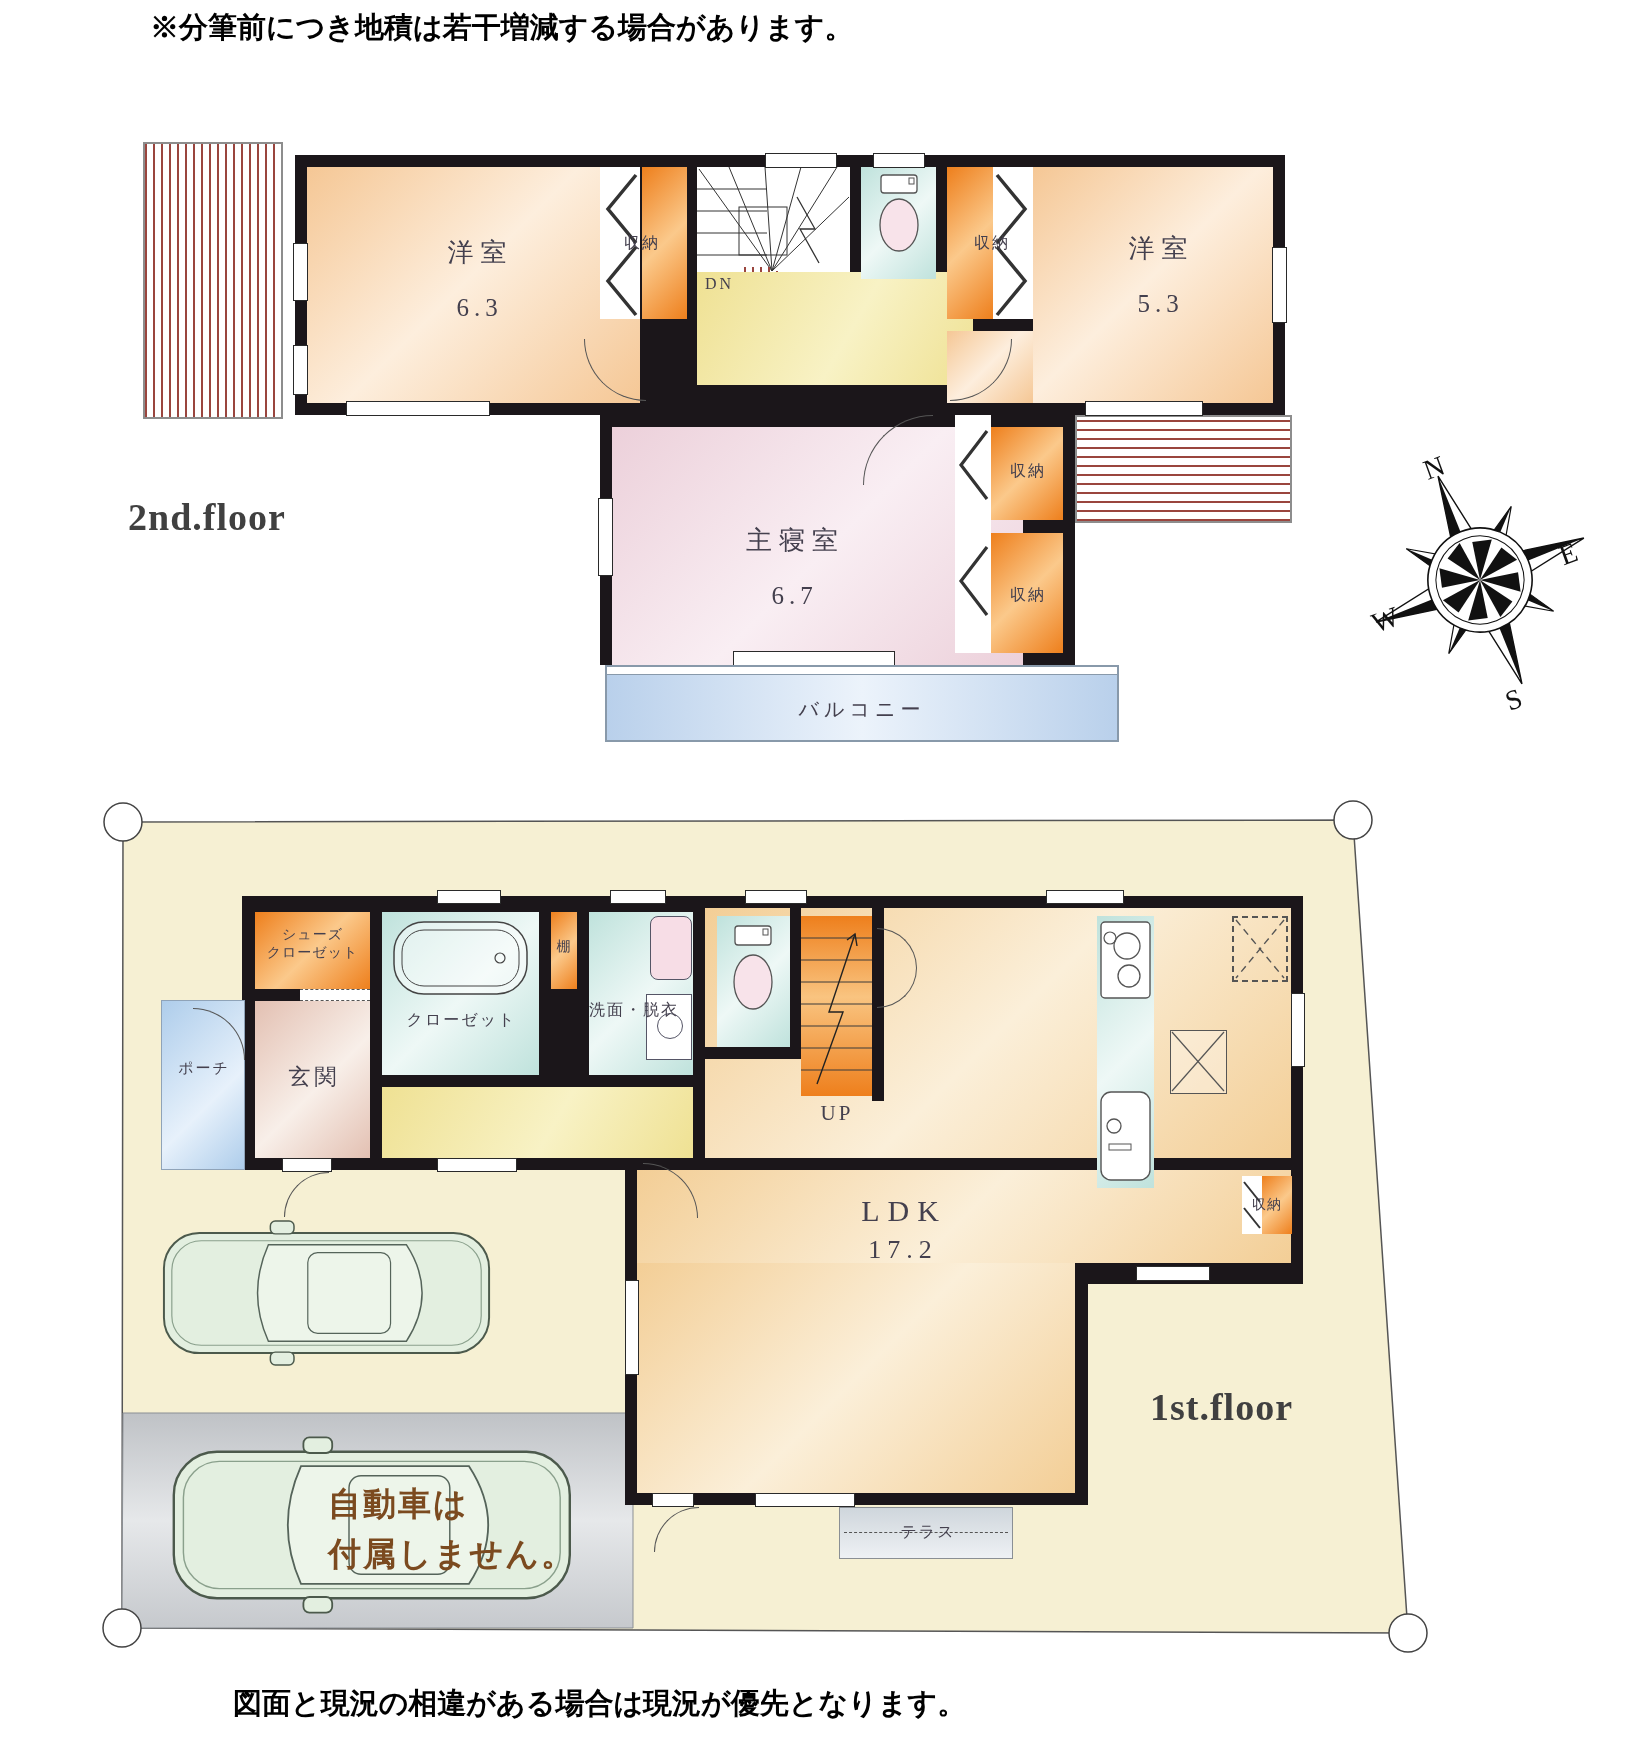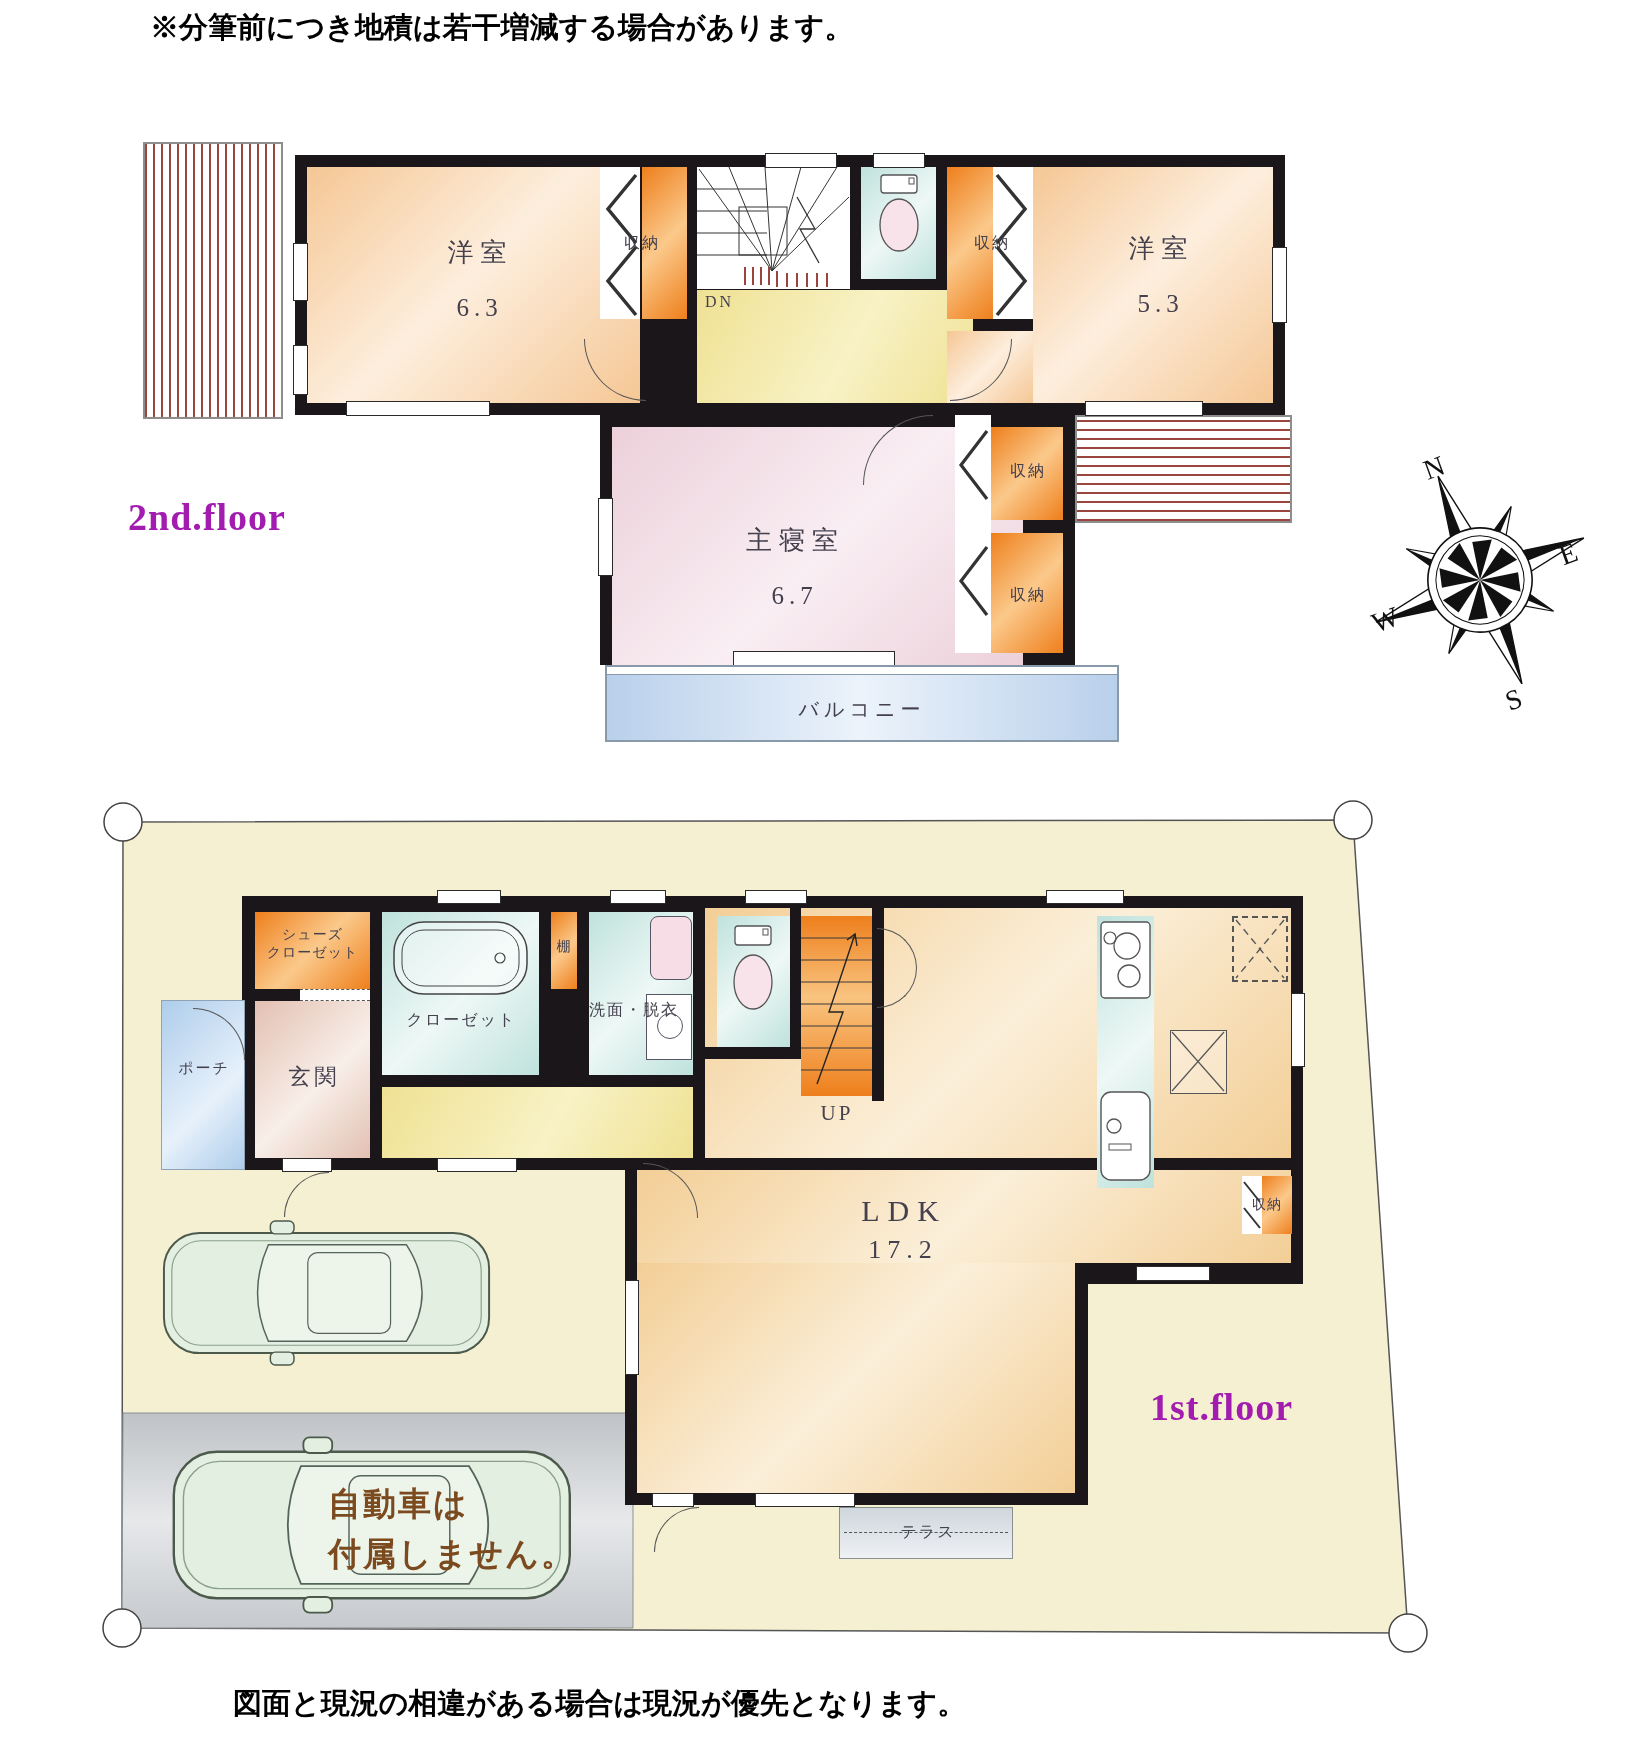--- a/index.html
+++ b/index.html
@@ -1,20 +1,20 @@
 <!DOCTYPE html>
 <html><head>
 <meta charset="utf-8">
 <style>
   html,body{margin:0;padding:0;background:#ffffff;}
   #stage{position:relative;width:1635px;height:1744px;background:#ffffff;overflow:hidden;
          font-family:"Liberation Serif",serif;}
   .abs{position:absolute;box-sizing:border-box;}
   .note{font-family:"Liberation Sans",sans-serif;font-weight:bold;color:#000;white-space:nowrap;}
-  .floorlbl{font-family:"Liberation Serif",serif;font-weight:bold;font-size:38px;color:#a21caf;letter-spacing:1px;}
+  .floorlbl{font-family:"Liberation Serif",serif;font-weight:bold;font-size:38px;color:#404040;letter-spacing:1px;}
   .wall{background:#1b161a;}
   .win{background:#ffffff;border:1px solid #2a2a2a;}
   .room-orange{background:linear-gradient(135deg,#f5c795 0%,#fdeedd 48%,#f5c795 100%);}
   .room-pink{background:linear-gradient(135deg,#ecd0da 0%,#f9eef3 52%,#ecd0da 100%);}
   .room-yellow{background:linear-gradient(120deg,#efe193 0%,#f8f2c5 55%,#efe193 100%);}
   .room-teal{background:linear-gradient(135deg,#bfe2dc 0%,#eef8f6 52%,#bfe2dc 100%);}
   .room-cream{background:linear-gradient(135deg,#f3ce96 0%,#fbefd9 50%,#f3ce96 100%);}
   .room-genkan{background:linear-gradient(135deg,#e3c0b2 0%,#f8efe9 55%,#e3c0b2 100%);}
   .closet-orange{background:linear-gradient(135deg,#ee7f1c 0%,#fbc98b 50%,#ee7f1c 100%);}
   .porch-blue{background:linear-gradient(135deg,#aecdeb 0%,#e7f1fb 60%,#aecdeb 100%);border:1px solid #8fa3b8;}
@@ -87,21 +87,21 @@
           <line x1="80" y1="104" x2="80" y2="120"></line>
             <line x1="90" y1="106" x2="90" y2="120"></line>
           <line x1="100" y1="106" x2="100" y2="120"></line>
             <line x1="110" y1="106" x2="110" y2="120"></line>
           <line x1="120" y1="106" x2="120" y2="120"></line>
             <line x1="130" y1="106" x2="130" y2="120"></line>
         </g>
       </svg>
     </div>
 
-    <div class="abs room-yellow" style="left:402px;top:135px;width:276px;height:113px;">
+    <div class="abs room-yellow" style="left:402px;top:117px;width:276px;height:113px;">
       <div class="abs lbl" style="left:8px;top:2px;font-size:16px;letter-spacing:3px;">DN</div>
     </div>
 
     <div class="abs room-teal" style="left:566px;top:12px;width:75px;height:112px;">
       <svg width="75" height="112">
         <rect x="20" y="8" width="36" height="18" rx="3" fill="#fff" stroke="#555" stroke-width="1.3"></rect>
         <rect x="48" y="11" width="5" height="6" fill="#fff" stroke="#555" stroke-width="1"></rect>
         <ellipse cx="38" cy="58" rx="19" ry="26" fill="#f8e3ea" stroke="#555" stroke-width="1.3"></ellipse>
       </svg>
     </div>

